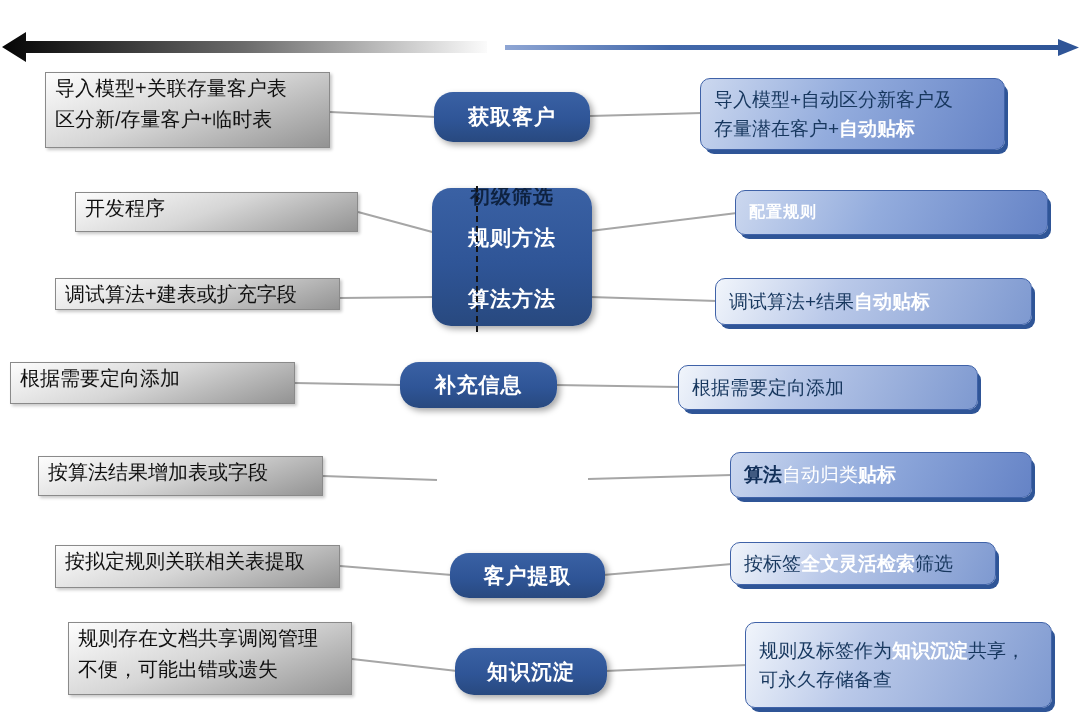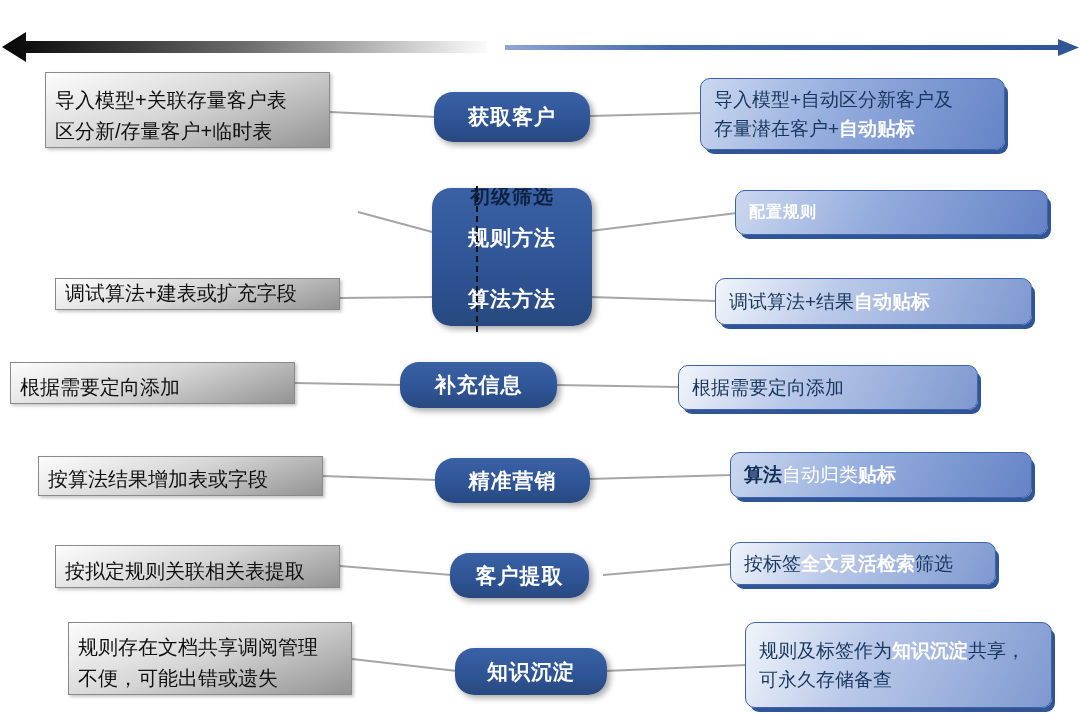--- a/index.html
+++ b/index.html
@@ -9,21 +9,21 @@
     position:relative; width:1080px; height:715px; background:#ffffff; overflow:hidden;
   }
   .underlay { position:absolute; left:0; top:0; z-index:0; }
 
   
   .gbox {
     position:absolute; z-index:2;
     background:linear-gradient(160deg,#fdfdfd 0%,#d6d6d6 48%,#939393 100%);
     border:1px solid #8a8a8a;
     box-shadow:2px 2px 3px rgba(0,0,0,.22);
-    display:flex; align-items:flex-end;
+    display:flex; align-items:flex-start;
     padding-left:9px; padding-right:4px;
     color:#101010; font-size:20px; line-height:1.55;
   }
   .gbox span { white-space:pre-line; }
 
   
   .cbox {
     position:absolute; z-index:2;
     background:linear-gradient(180deg,#3a61a4 0%,#2F5597 55%,#28497f 100%);
     box-shadow:3px 3px 6px rgba(0,0,0,.35);
@@ -119,20 +119,23 @@
 存量潜在客户+</span><span class="hl">自动贴标</span></p>
   </div>
 
   <div class="cbox big" style="left:432px;top:188px;width:160px;height:138px">
     <div class="big-title">初级筛选</div>
     <div class="big-item algo">算法方法</div>
     <div class="big-item rule">规则方法</div>
   </div>
   <div class="dashed-line" style="left:476px;top:186px;height:146px"></div>
 
+  <div class="gbox" style="left:75px;top:192px;width:283px;height:40px">
+    <span>开发程序</span>
+  </div>
   <div class="rbox deep" style="left:735px;top:190px;width:313px;height:45px">
     <p class="rtext bold-white">配置规则</p>
   </div>
 
   <div class="gbox" style="left:55px;top:278px;width:285px;height:32px">
     <span>调试算法+建表或扩充字段</span>
   </div>
   <div class="rbox" style="left:715px;top:278px;width:317px;height:47px">
     <p class="rtext"><span>调试算法+结果</span><span class="hl">自动贴标</span></p>
   </div>
@@ -143,31 +146,28 @@
   <div class="cbox" style="left:400px;top:362px;width:157px;height:46px">
     <span>补充信息</span>
   </div>
   <div class="rbox" style="left:678px;top:365px;width:300px;height:45px">
     <p class="rtext">根据需要定向添加</p>
   </div>
 
   <div class="gbox" style="left:38px;top:456px;width:285px;height:40px">
     <span>按算法结果增加表或字段</span>
   </div>
-  <div class="cbox" style="left:435px;top:458px;width:155px;height:45px">
-    <span>精准营销</span>
-  </div>
   <div class="rbox deep" style="left:730px;top:452px;width:302px;height:46px">
     <p class="rtext"><span class="seg-dark">算法</span><span class="hl-reg">自动归类</span><span class="hl">贴标</span></p>
   </div>
 
   <div class="gbox" style="left:55px;top:545px;width:285px;height:43px">
     <span>按拟定规则关联相关表提取</span>
   </div>
-  <div class="cbox" style="left:450px;top:553px;width:139px;height:45px">
+  <div class="cbox" style="left:450px;top:553px;width:155px;height:45px">
     <span>客户提取</span>
   </div>
   <div class="rbox" style="left:730px;top:542px;width:266px;height:43px">
     <p class="rtext"><span>按标签</span><span class="hl">全文灵活检索</span><span>筛选</span></p>
   </div>
 
   <div class="gbox" style="left:68px;top:622px;width:284px;height:73px">
     <span>规则存在文档共享调阅管理
 不便，可能出错或遗失</span>
   </div>

